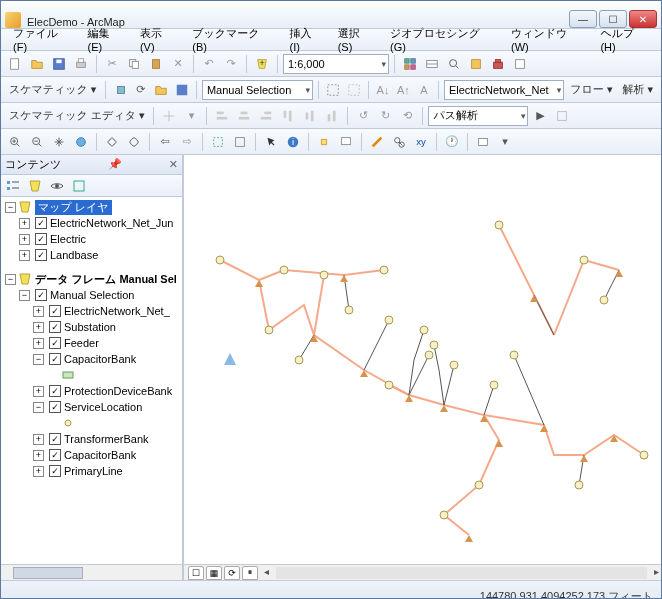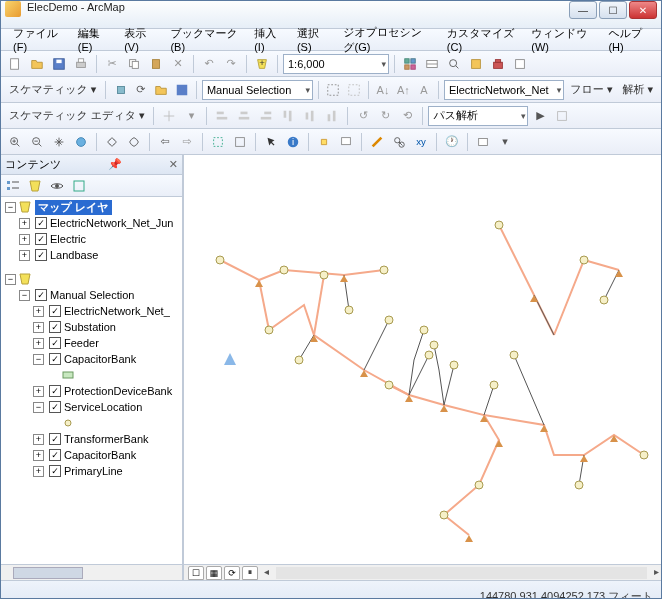--- a/index.html
+++ b/index.html
@@ -1,17 +1,17 @@
 <!DOCTYPE html>
 <html><head>
 <meta charset="utf-8">
 <style>
   * { box-sizing: border-box; margin: 0; padding: 0; font-family: "Meiryo UI", "MS UI Gothic", sans-serif; font-size: 11px; }
   body { background: #fff; width: 662px; height: 599px; overflow: hidden; border: 1px solid #5a7aa0; }
-  .titlebar { height: 28px; background: linear-gradient(to bottom, #fdfefe, #e6eef7); display: flex; align-items: flex-start; padding: 0 4px; border-bottom: 1px solid #c0cad8; }
+  .titlebar { height: 28px; background: linear-gradient(to bottom, #fdfefe, #e6eef7); display: flex; align-items: flex-end; padding: 0 4px; border-bottom: 1px solid #c0cad8; }
   .titlebar .app-icon { width: 16px; height: 16px; background: linear-gradient(135deg,#f9d56e,#e89a2f); border-radius: 2px; margin-right: 6px; }
   .titlebar .title { flex: 1; color: #222; }
   .win-btns { display: flex; gap: 2px; }
   .win-btn { width: 28px; height: 18px; border: 1px solid #8a9fb8; border-radius: 3px; background: linear-gradient(to bottom,#f3f7fb,#d6e1ef); display:flex;align-items:center;justify-content:center;font-size:10px;color:#333;}
   .win-btn.close { background: linear-gradient(to bottom,#e88,#c33); color:#fff; border-color:#a33;}
   .menubar { height: 22px; background: linear-gradient(to bottom,#f7faff,#e9eff8); border-bottom: 1px solid #c0cad8; display:flex; align-items:center; padding: 0 6px; gap: 4px; }
   .menubar span { padding: 2px 6px; cursor: default; }
   .toolbar { height: 26px; background: linear-gradient(to bottom,#f7faff,#eaeef7); border-bottom: 1px solid #c0cad8; display:flex; align-items:center; padding: 0 4px; gap: 2px; overflow:hidden;}
   .tbtn { width: 20px; height: 20px; border: 1px solid transparent; border-radius:2px; display:flex;align-items:center;justify-content:center; color:#555;}
   .tbtn svg { width:14px; height:14px; }
@@ -25,21 +25,21 @@
   .panel-header .pin { margin-left:auto; color:#666;}
   .panel-tabs { height:22px; background: linear-gradient(to bottom,#f7faff,#eaeff8); border-bottom:1px solid #c0cad8; display:flex; align-items:center; padding:0 4px; gap:6px;}
   .panel-tabs .ticon { width:16px; height:16px; display:flex;align-items:center;justify-content:center;}
   .tree { flex:1; overflow:auto; padding: 2px 0; }
   .tree-row { display:flex; align-items:center; height:16px; padding-left:4px; white-space:nowrap;}
   .exp { width:11px; height:11px; border:1px solid #888; background:#fff; display:flex;align-items:center;justify-content:center; font-size:9px; line-height:1; margin-right:2px; cursor:default;}
   .chk { width:12px; height:12px; border:1px solid #555; background:#fff; margin:0 3px; display:flex;align-items:center;justify-content:center; font-size:9px;}
   .chk.on::after { content:"✓"; color:#000; font-size:9px;}
   .node-icon { width:14px; height:14px; margin-right:3px; display:flex;align-items:center;justify-content:center;}
   .node-label { }
-  .node-label.sel { background:#2a6bd1; color:#fff; padding:0 3px;font-weight:bold;}
+  .node-label.sel { background:#2a6bd1; color:#fff; padding:0 3px;}
   .indent { display:inline-block; }
   .map-area { flex:1; position:relative; background:#fff; overflow:hidden; border-left:1px solid #c0cad8;}
   .map-hscroll { position:absolute; bottom:0; left:0; right:0; height:16px; background:#f0f0f0; border-top:1px solid #c0cad8; display:flex; align-items:center;}
   .map-hscroll .stabs { display:flex; gap:2px; padding:0 4px;}
   .map-hscroll .stab { width:16px; height:14px; border:1px solid #aaa; border-radius:2px 2px 0 0; background:#fff; display:flex;align-items:center;justify-content:center;font-size:9px;}
   .map-hscroll .track { flex:1; height:12px; background:#e4e4e4; margin:0 14px; position:relative;}
   .map-hscroll .track::before,.map-hscroll .track::after { content:"◂"; position:absolute; top:-1px; font-size:10px; color:#555;}
   .map-hscroll .track::before { left:-12px;}
   .map-hscroll .track::after { content:"▸"; right:-12px;}
   .side-hscroll { height:16px; background:#f0f0f0; border-top:1px solid #c0cad8; position:relative;}
@@ -63,21 +63,20 @@
 </div>
 
 <div class="menubar">
   <span>ファイル(F)</span>
   <span>編集(E)</span>
   <span>表示(V)</span>
   <span>ブックマーク(B)</span>
   <span>挿入(I)</span>
   <span>選択(S)</span>
   <span>ジオプロセシング(G)</span>
-  <span>カスタマイズ(C)</span>
   <span>ウィンドウ(W)</span>
   <span>ヘルプ(H)</span>
 </div>
 
 <div class="toolbar">
   <div class="tbtn">
       <svg viewBox="0 0 16 16">
         <rect x="3" y="2" width="9" height="12" fill="#fff" stroke="#888"></rect>
       </svg>
     </div>
@@ -441,20 +440,21 @@
         </div>
       <div style="height:8px"></div>
 
       <div class="tree-row">
         <span class="exp">−</span>
         <span class="node-icon">
             <svg viewBox="0 0 14 14">
               <path d="M2 2h10l-2 10H4z" fill="#f3e05a" stroke="#b8a23a"></path>
             </svg>
           </span>
+        <span class="node-label" style="font-weight:bold">データ フレーム Manual Sel</span>
       </div>
       <div class="tree-row">
           <span class="indent" style="width:14px"></span>
           <span class="exp">−</span>
           <span class="chk on"></span>
           <span class="node-label">Manual Selection</span>
         </div>
       <div class="tree-row">
           <span class="indent" style="width:28px"></span>
           <span class="exp">+</span>

